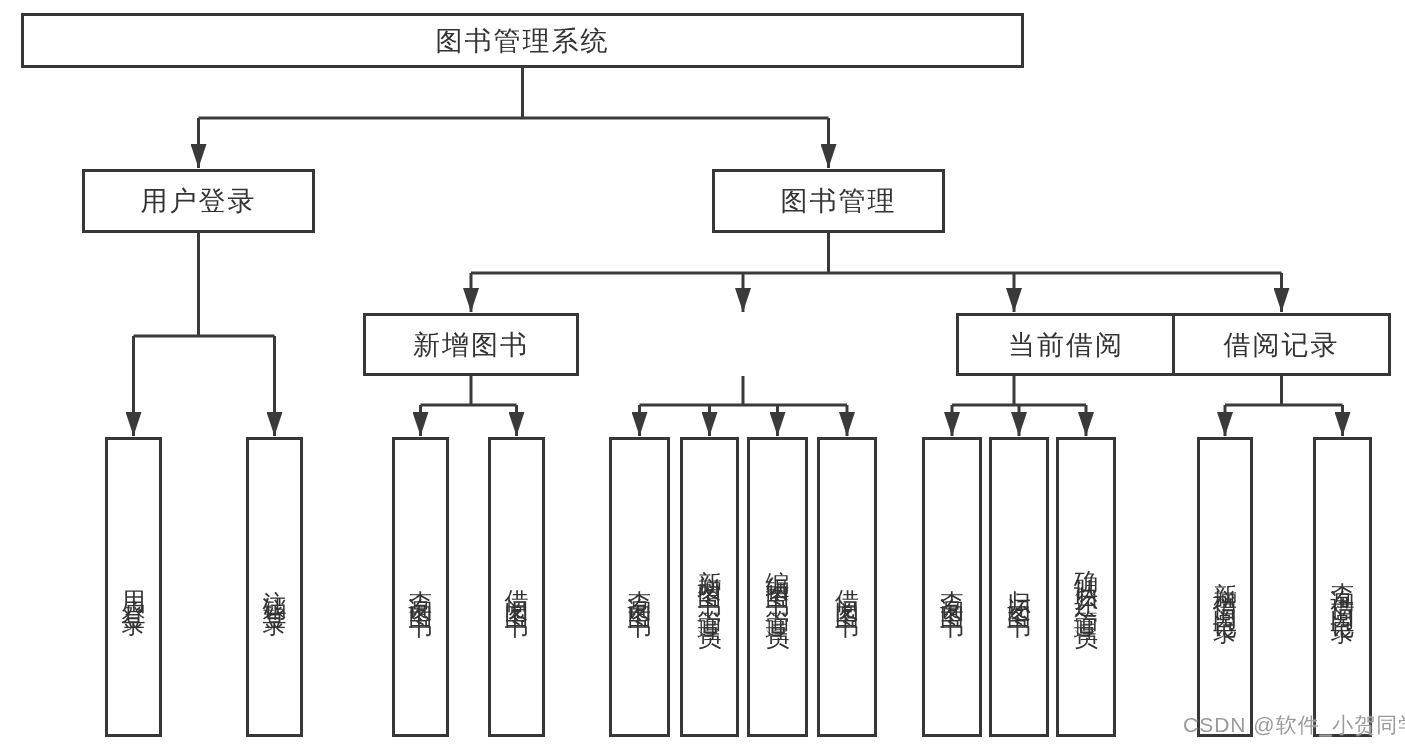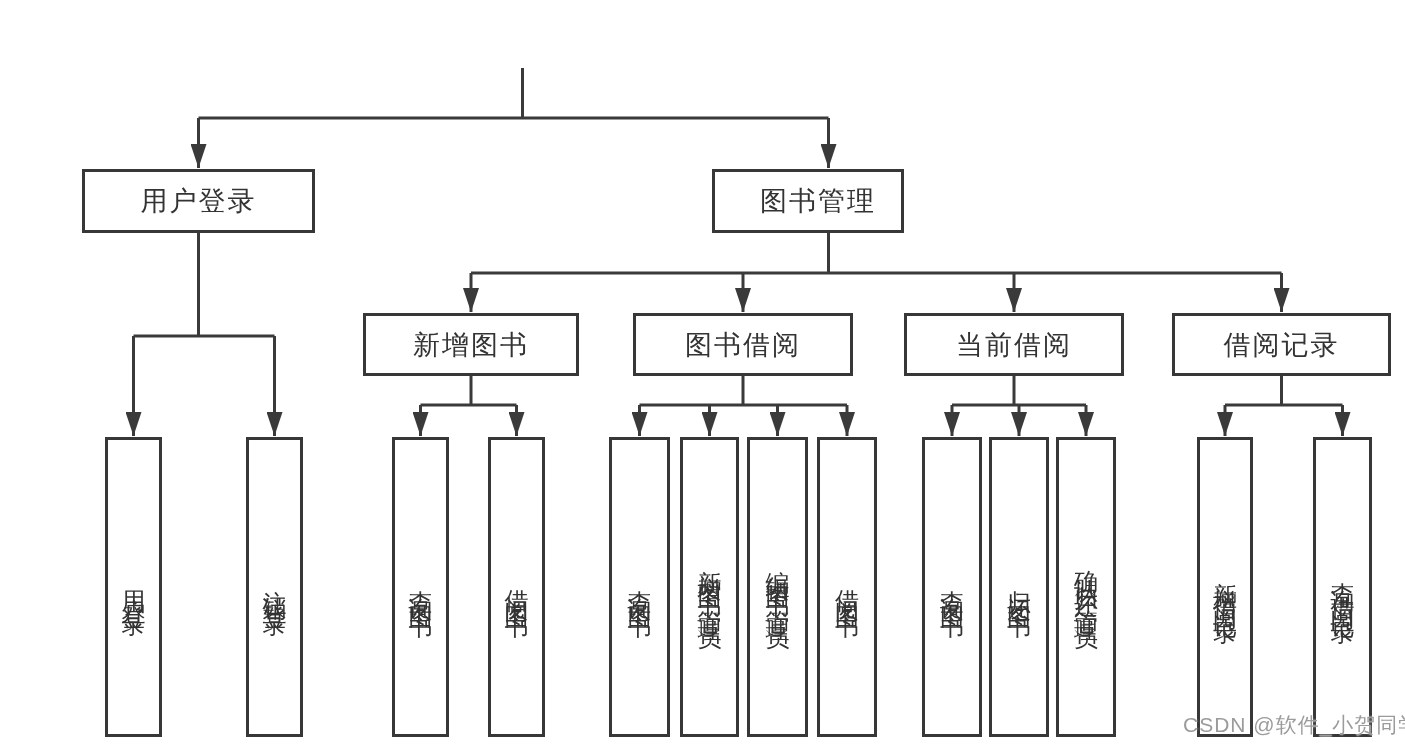--- a/index.html
+++ b/index.html
@@ -56,25 +56,25 @@
     top: 711px;
     font-size: 21px;
     color: #9b9b9b;
     letter-spacing: 1px;
     white-space: nowrap;
     text-shadow: 0 0 2px #ffffff;
     z-index: 5;
   }
   
   #n-user-login   { left: 82px;  top: 169px; width: 233px; height: 64px; }
-  #n-book-mgmt    { left: 712px; top: 169px; width: 192px; height: 64px; padding-left: 20px; }
+  #n-book-mgmt    { left: 712px; top: 169px; width: 233px; height: 64px; padding-left: 20px; }
   
   #n-new-book-rec   { left: 363px;  top: 313px; width: 216px; height: 63px; }
   #n-book-borrow    { left: 633px;  top: 313px; width: 220px; height: 63px; }
-  #n-current-borrow { left: 904px;  top: 313px; width: 220px; height: 63px; }
+  #n-current-borrow { left: 956px;  top: 313px; width: 220px; height: 63px; }
   #n-borrow-records { left: 1172px; top: 313px; width: 219px; height: 63px; }
   
   #l-user-login     { left: 105px;  width: 57px; }
   #l-logout         { left: 246px;  width: 57px; }
   #l-query-book-1   { left: 392px;  width: 57px; }
   #l-borrow-book-1  { left: 488px;  width: 57px; }
   #l-query-book-2   { left: 609px;  width: 61px; }
   #l-add-book       { left: 680px;  width: 59px; }
   #l-edit-book      { left: 747px;  width: 61px; }
   #l-borrow-book-2  { left: 817px;  width: 60px; }
@@ -132,34 +132,34 @@
       <path d="M1019 405 V436" marker-end="url(#arrow)"></path>
       <path d="M1086 405 V436" marker-end="url(#arrow)"></path>
 
       <path d="M1281.5 376 V405"></path>
       <path d="M1225 405 H1342.5"></path>
       <path d="M1225 405 V436" marker-end="url(#arrow)"></path>
       <path d="M1342.5 405 V436" marker-end="url(#arrow)"></path>
     </g>
   </svg>
 
+  <div class="box hbox root">
+    <span>图书管理系统</span>
+  </div>
 
   <div class="box hbox" id="n-user-login">
     <span>用户登录</span>
   </div>
   <div class="box hbox" id="n-book-mgmt">
     <span>图书管理</span>
   </div>
 
   <div class="box hbox" id="n-new-book-rec">
     <span>新增图书</span>
   </div>
-  <div class="box hbox" id="n-book-borrow">
-    <span>图书借阅</span>
-  </div>
   <div class="box hbox" id="n-current-borrow">
     <span>当前借阅</span>
   </div>
   <div class="box hbox" id="n-borrow-records">
     <span>借阅记录</span>
   </div>
 
   <div class="box vbox" id="l-user-login">
     <span>用户登录</span>
   </div>

